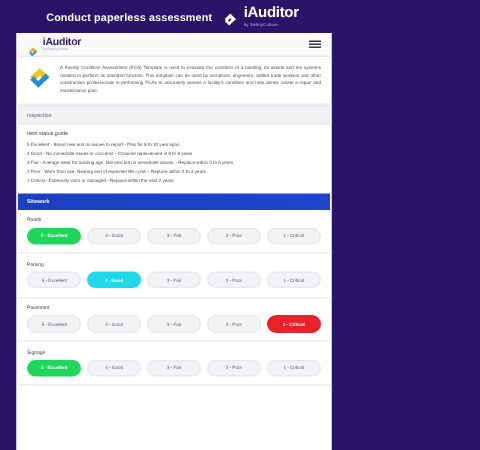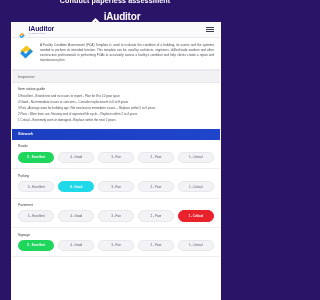--- a/index.html
+++ b/index.html
@@ -13,21 +13,20 @@
 
   
   .promo {
     height:22px;
     background:#2a1468;
     display:flex;
     align-items:center;
     justify-content:center;
     gap:7px;
     padding:0 20px;
-    flex-direction:column;
   }
   .promo-title {
     color:#ffffff;
     font-size:7.2px;
     font-weight:700;
     letter-spacing:0.1px;
     white-space:nowrap;
   }
   .promo-brand { display:flex; align-items:center; gap:3px; }
   .promo-brand .mark { width:11px; height:11px; flex:none; }

